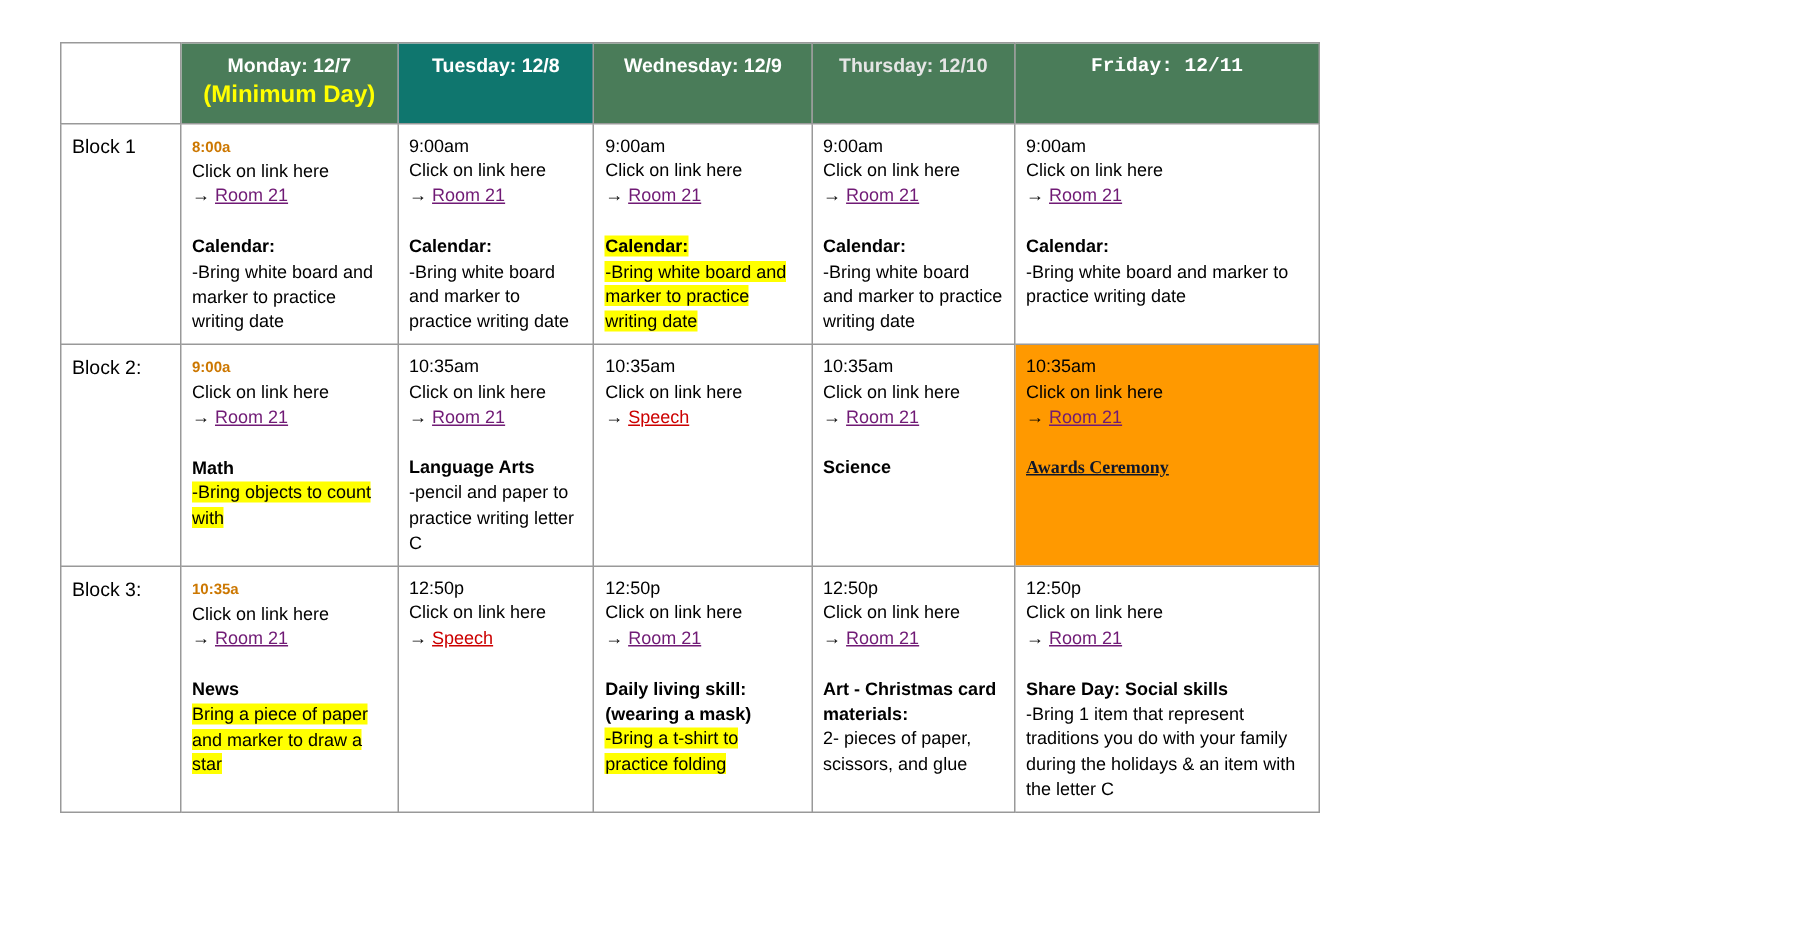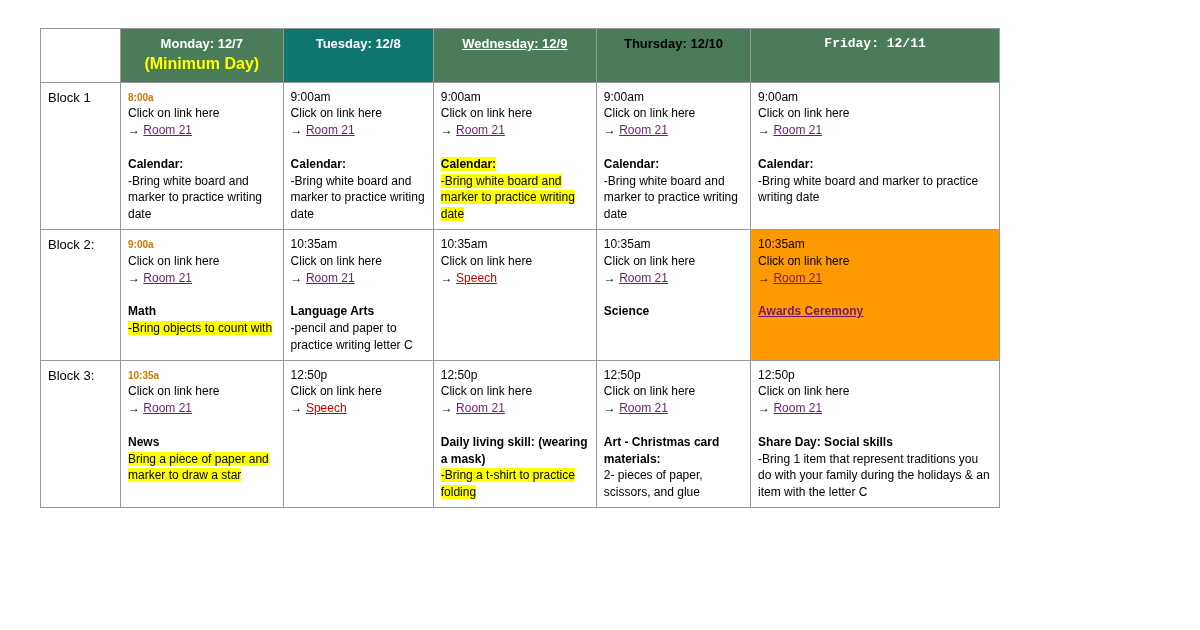--- a/index.html
+++ b/index.html
@@ -9,21 +9,21 @@
       font-size: 12px;
       color: #000;
       padding: 20px 40px;
     }
     .header-note {
       margin-bottom: 8px;
       font-size: 13px;
     }
     table {
       border-collapse: collapse;
-      width: 960px;
+      width: 840px;
     }
     th, td {
       border: 1px solid #999;
       padding: 6px 7px;
       vertical-align: top;
       line-height: 1.4;
     }
     th {
       background-color: #4a7c59;
       color: #fff;
@@ -54,39 +54,40 @@
     .bold {
       font-weight: bold;
     }
     .highlight-yellow {
       background-color: #ffff00;
     }
     .cell-orange {
       background-color: #ff9900;
     }
     .awards-red {
-      color: #701a75;
+      color: #0f172a;
       font-weight: bold;
       text-decoration: underline;
+      font-family: Liberation Serif, serif;
     }
     p { margin: 0; }
   </style>
 </head>
 <body>
 
 <p class="header-note"></p>
 
 <table>
   <thead>
     <tr id="header-row">
         <th style="width: 80px; background: rgb(255, 255, 255); border: 1px solid rgb(153, 153, 153);"></th>
         <th style="background-color: rgb(74, 124, 89);"><span style="color:#fff;font-weight:bold;">Monday: 12/7</span><br><span style="color:#ffff00;font-size:16px;">(Minimum Day)</span></th>
         <th style="background-color: #0f766e; color: rgb(255, 255, 255);">Tuesday: 12/8</th>
-        <th style="background-color: rgb(74, 124, 89); color: rgb(255, 255, 255); text-decoration: underline;">Wednesday: 12/9</th>
-        <th style="background-color: rgb(74, 124, 89); color: #000000;">Thursday: 12/10</th>
+        <th style="background-color: rgb(74, 124, 89); color: rgb(255, 255, 255);">Wednesday: 12/9</th>
+        <th style="background-color: rgb(74, 124, 89); color: #e5e5e5;">Thursday: 12/10</th>
         <th style="background-color: rgb(74, 124, 89); color: rgb(255, 255, 255); font-family: Liberation Mono, monospace;">Friday: 12/11</th>
       </tr>
   </thead>
   <tbody id="table-body">
       <tr>
         <td class="row-label">Block 1</td>
         <td><span class="time-yellow">8:00a</span><br><span>Click on link here</span><br><span>→ </span><a href="#" class="link-blue">Room 21</a><br><br><span class="bold">Calendar:</span><br><span>-Bring white board and marker to practice writing date</span></td>
         <td><span style="color: rgb(0, 0, 0); font-weight: normal;">9:00am</span><br><span>Click on link here</span><br><span>→ </span><a href="#" class="link-blue">Room 21</a><br><br><span class="bold">Calendar:</span><br><span>-Bring white board and marker to practice writing date</span></td>
         <td><span style="color: rgb(0, 0, 0); font-weight: normal;">9:00am</span><br><span>Click on link here</span><br><span>→ </span><a href="#" class="link-blue">Room 21</a><br><br><span class="bold" style="background-color: rgb(255, 255, 0);">Calendar:</span><br><span class="highlight-yellow">-Bring white board and marker to practice writing date</span></td>
         <td><span style="color: rgb(0, 0, 0); font-weight: normal;">9:00am</span><br><span>Click on link here</span><br><span>→ </span><a href="#" class="link-blue">Room 21</a><br><br><span class="bold">Calendar:</span><br><span>-Bring white board and marker to practice writing date</span></td>

